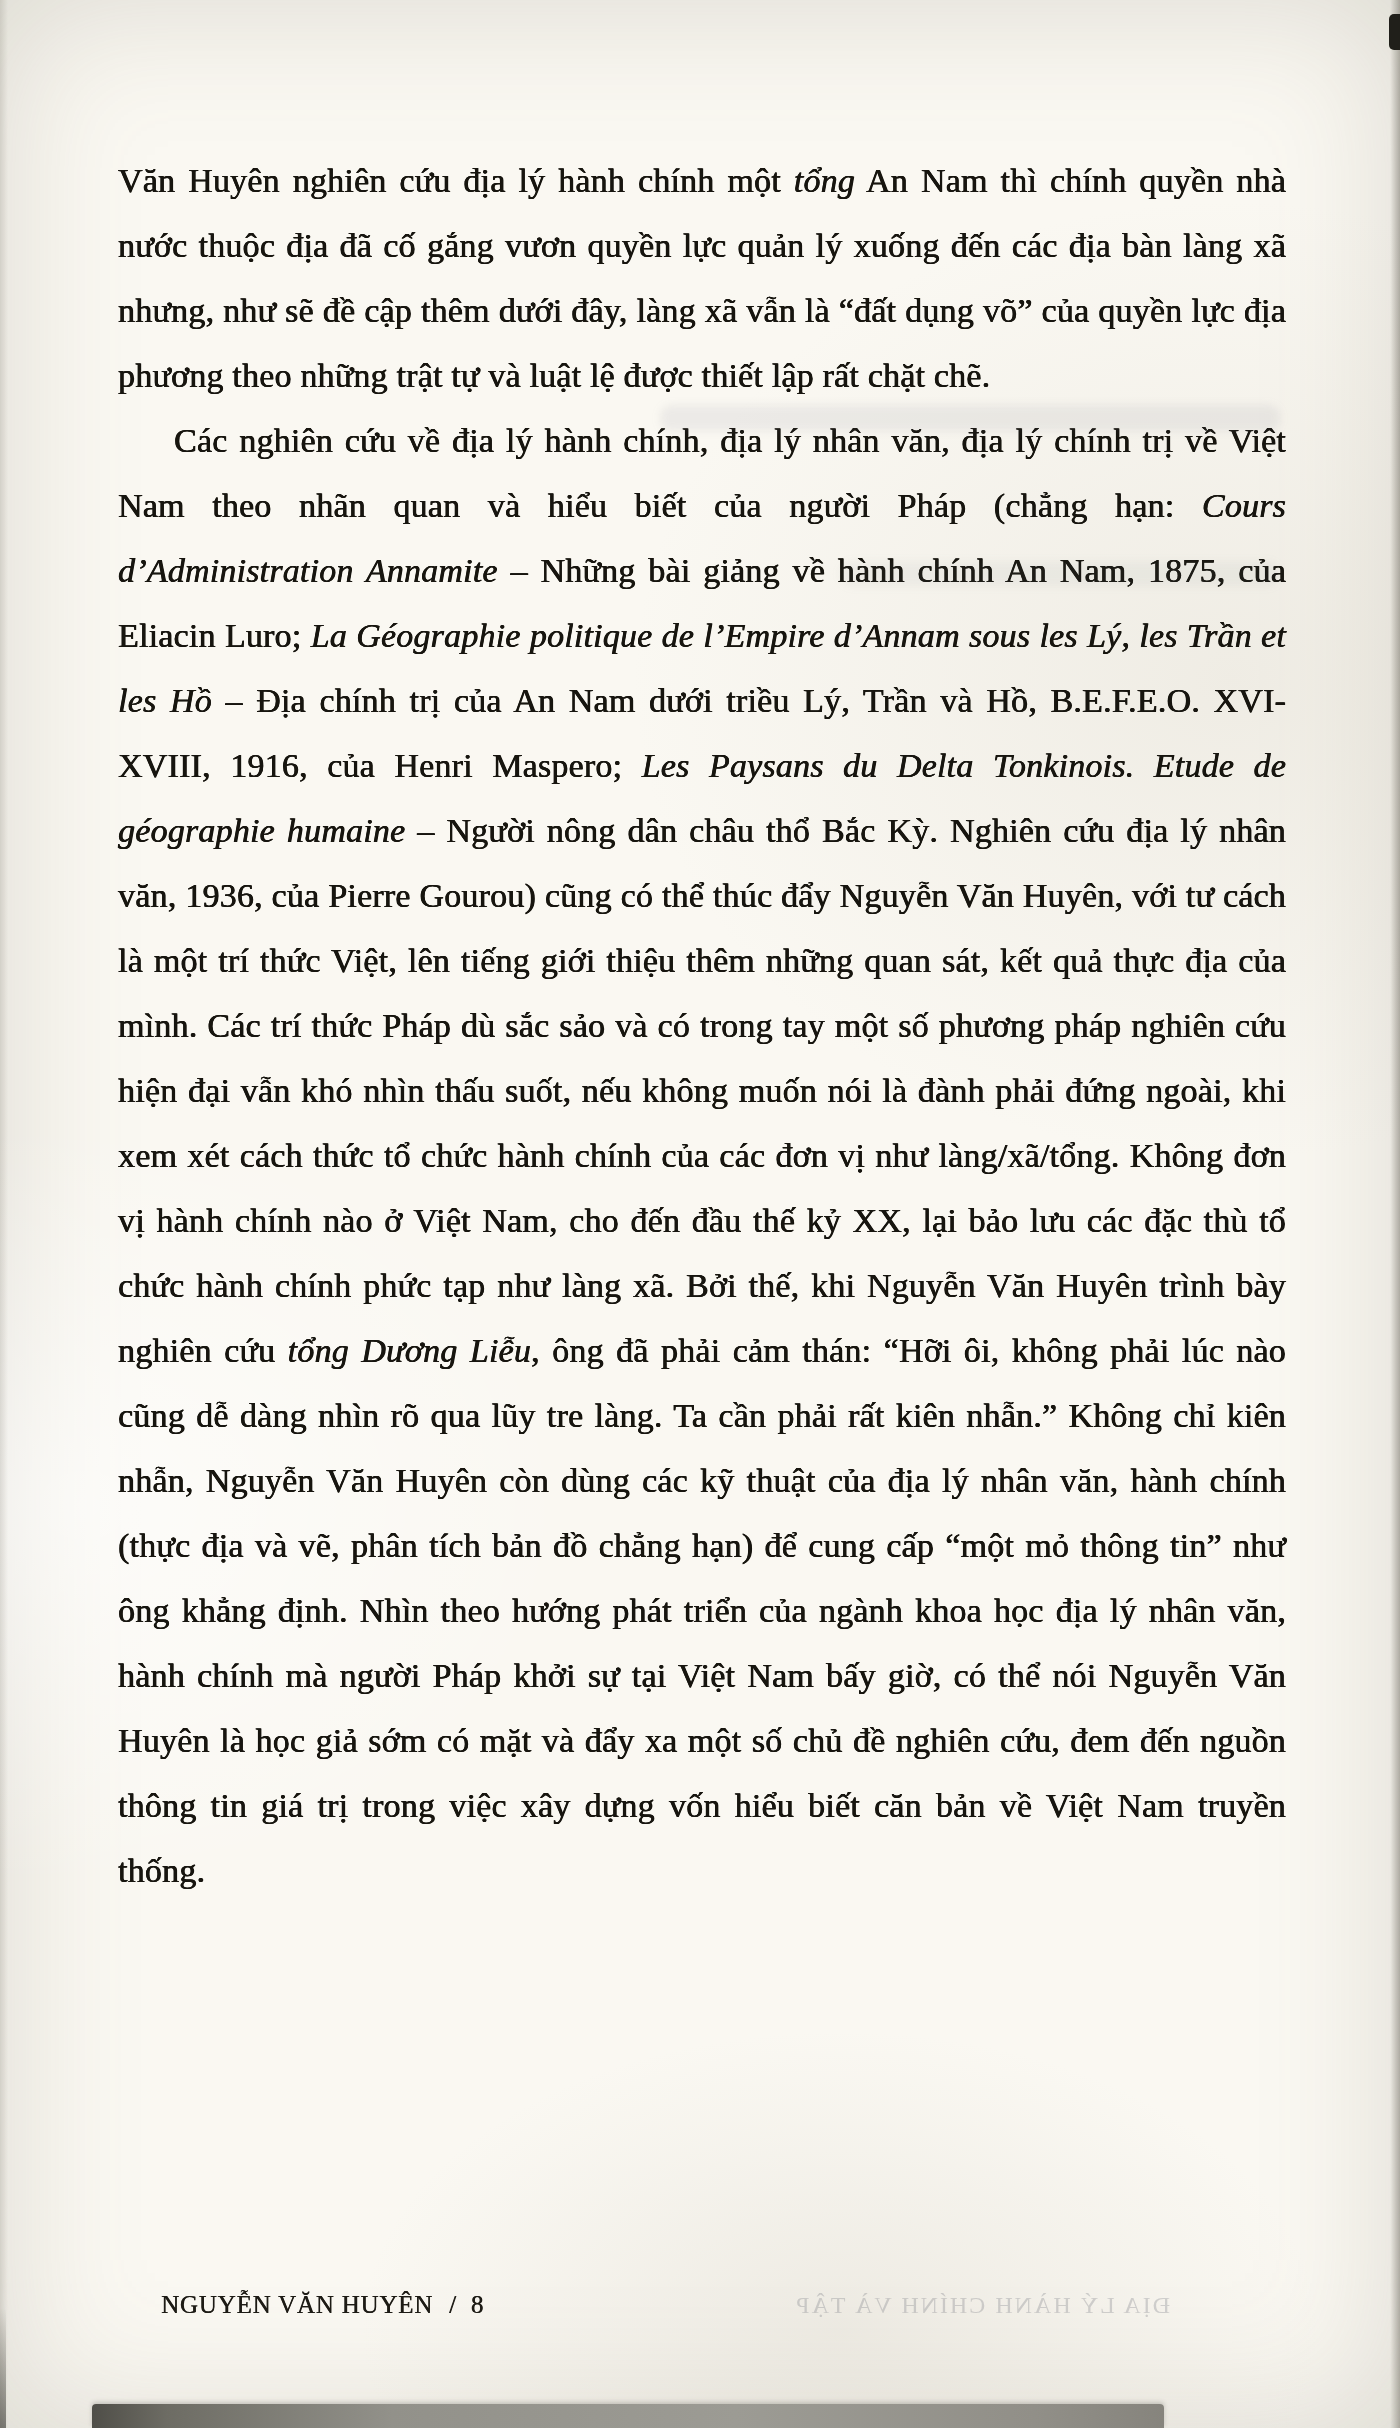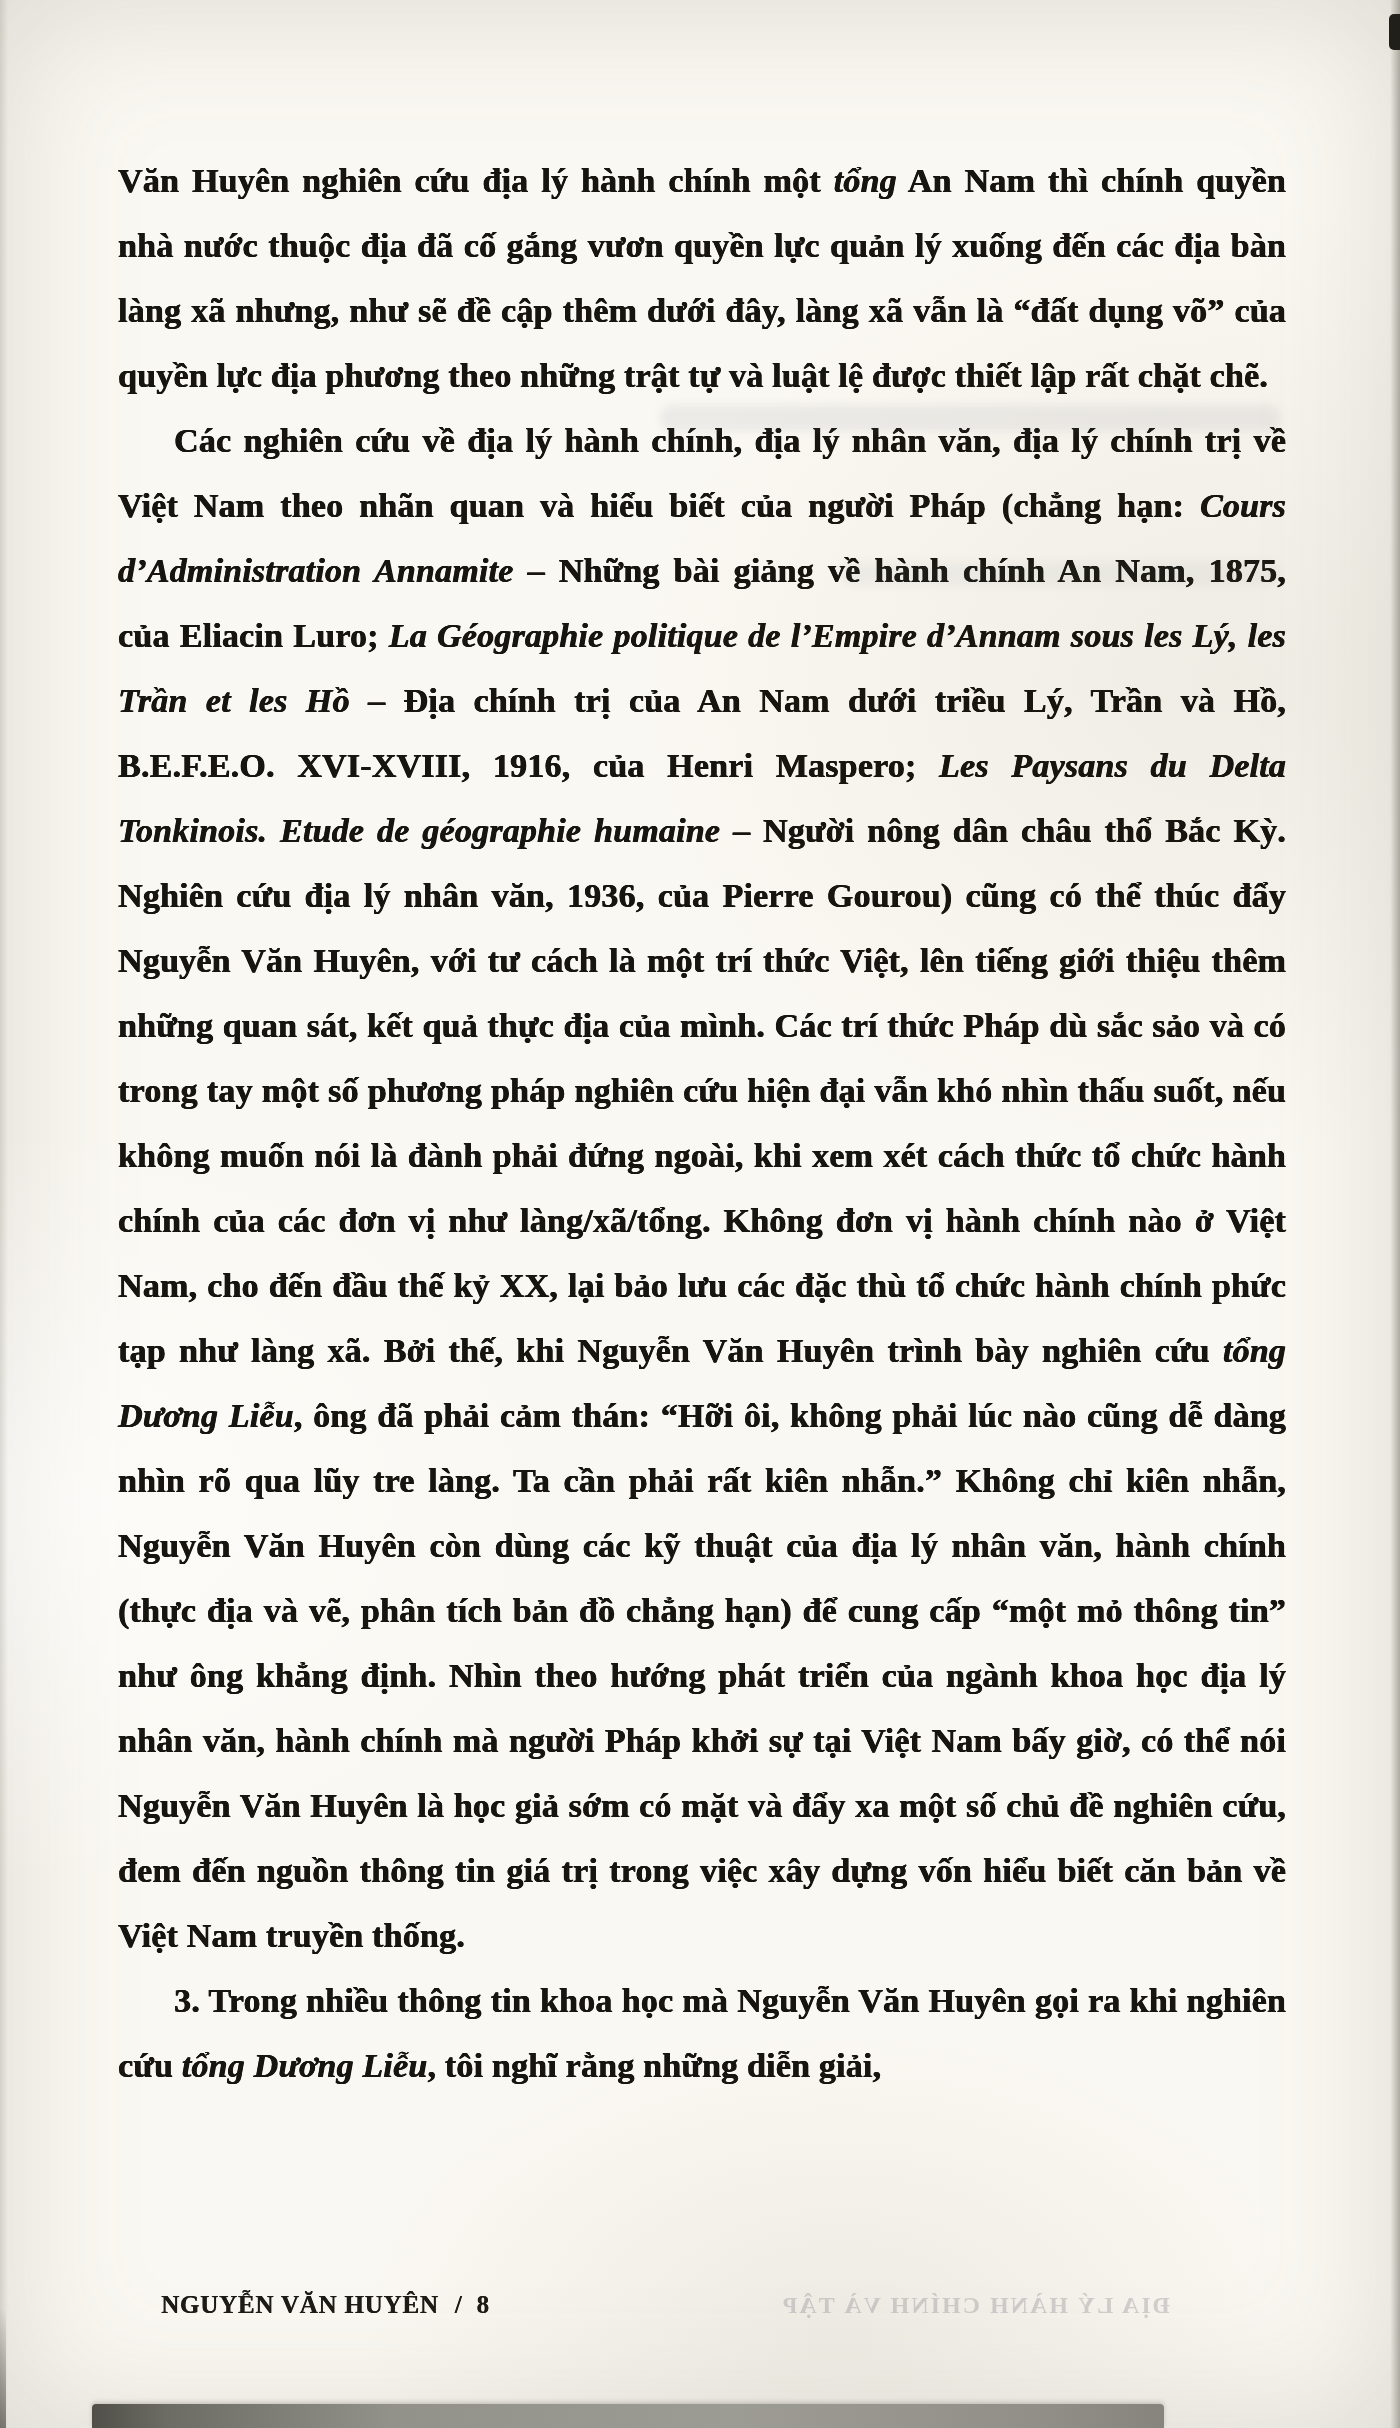--- a/index.html
+++ b/index.html
@@ -8,21 +8,20 @@
     background: #dddbd4;
   }
   .page {
     position: relative;
     width: 1400px;
     height: 2428px;
     background: #faf8f2;
     overflow: hidden;
     font-family: "Liberation Serif", "DejaVu Serif", serif;
     box-shadow: inset 0 0 140px rgba(110,104,88,0.22);
-    font-weight: bold;
   }
   
   .paper-texture {
     position: absolute;
     inset: 0;
     pointer-events: none;
     background-image:
       radial-gradient(ellipse 900px 700px at 6% 62%, rgba(255,255,255,0.55), rgba(255,255,255,0) 55%),
       radial-gradient(ellipse 1000px 800px at 88% 28%, rgba(214,209,196,0.30), rgba(214,209,196,0) 60%),
       radial-gradient(ellipse 800px 500px at 60% 96%, rgba(205,200,188,0.28), rgba(205,200,188,0) 60%);
@@ -128,21 +127,20 @@
 <body>
 
 <div class="page" style="background: rgb(250, 248, 242);">
   <div class="paper-texture"></div>
   <div class="edge-left"></div>
   <div class="edge-right"></div>
 
   <div class="text-block" id="paragraphs">
       <p class="para"><span>Văn Huyên nghiên cứu địa lý hành chính một </span><span class="italic">tổng</span><span> An Nam thì chính quyền nhà nước thuộc địa đã cố gắng vươn quyền lực quản lý xuống đến các địa bàn làng xã nhưng, như sẽ đề cập thêm dưới đây, làng xã vẫn là “đất dụng võ” của quyền lực địa phương theo những trật tự và luật lệ được thiết lập rất chặt chẽ.</span></p>
       <p class="para indent"><span>Các nghiên cứu về địa lý hành chính, địa lý nhân văn, địa lý chính trị về Việt Nam theo nhãn quan và hiểu biết của người Pháp (chẳng hạn: </span><span class="italic">Cours d’Administration Annamite</span><span> – Những bài giảng về hành chính An Nam, 1875, của Eliacin Luro; </span><span class="italic">La Géographie politique de l’Empire d’Annam sous les Lý, les Trần et les Hồ</span><span> – Địa chính trị của An Nam dưới triều Lý, Trần và Hồ, B.E.F.E.O. XVI-XVIII, 1916, của Henri Maspero; </span><span class="italic">Les Paysans du Delta Tonkinois. Etude de géographie humaine</span><span> – Người nông dân châu thổ Bắc Kỳ. Nghiên cứu địa lý nhân văn, 1936, của Pierre Gourou) cũng có thể thúc đẩy Nguyễn Văn Huyên, với tư cách là một trí thức Việt, lên tiếng giới thiệu thêm những quan sát, kết quả thực địa của mình. Các trí thức Pháp dù sắc sảo và có trong tay một số phương pháp nghiên cứu hiện đại vẫn khó nhìn thấu suốt, nếu không muốn nói là đành phải đứng ngoài, khi xem xét cách thức tổ chức hành chính của các đơn vị như làng/xã/tổng. Không đơn vị hành chính nào ở Việt Nam, cho đến đầu thế kỷ XX, lại bảo lưu các đặc thù tổ chức hành chính phức tạp như làng xã. Bởi thế, khi Nguyễn Văn Huyên trình bày nghiên cứu </span><span class="italic">tổng Dương Liễu</span><span>, ông đã phải cảm thán: “Hỡi ôi, không phải lúc nào cũng dễ dàng nhìn rõ qua lũy tre làng. Ta cần phải rất kiên nhẫn.” Không chỉ kiên nhẫn, Nguyễn Văn Huyên còn dùng các kỹ thuật của địa lý nhân văn, hành chính (thực địa và vẽ, phân tích bản đồ chẳng hạn) để cung cấp “một mỏ thông tin” như ông khẳng định. Nhìn theo hướng phát triển của ngành khoa học địa lý nhân văn, hành chính mà người Pháp khởi sự tại Việt Nam bấy giờ, có thể nói Nguyễn Văn Huyên là học giả sớm có mặt và đẩy xa một số chủ đề nghiên cứu, đem đến nguồn thông tin giá trị trong việc xây dựng vốn hiểu biết căn bản về Việt Nam truyền thống.</span></p>
-      <p class="para indent"><span>3. Trong nhiều thông tin khoa học mà Nguyễn Văn Huyên gọi ra khi nghiên cứu </span><span class="italic">tổng Dương Liễu</span><span>, tôi nghĩ rằng những diễn giải,</span></p>
     </div>
 
   <div class="ghost-streak s1"></div>
   <div class="ghost-streak s2"></div>
 
   <div class="page-footer">
     <span>NGUYỄN VĂN HUYÊN</span><span class="sep">/</span><span>8</span>
   </div>
 
   <div class="footer-ghost">ĐỊA LÝ HÀNH CHÍNH VÀ TẬP</div>

